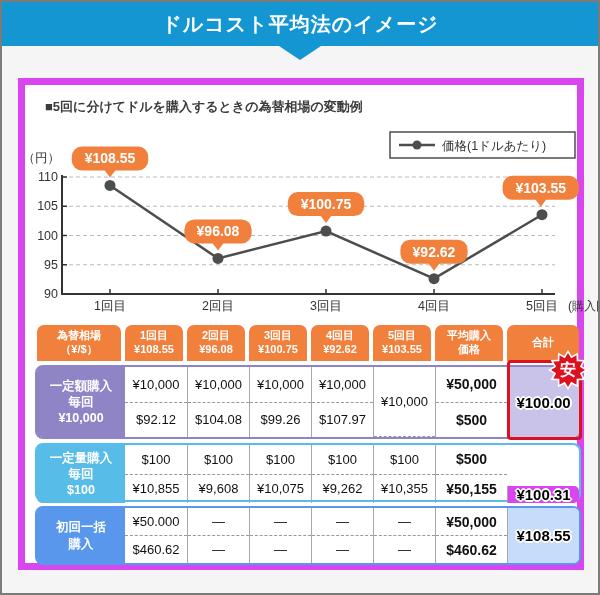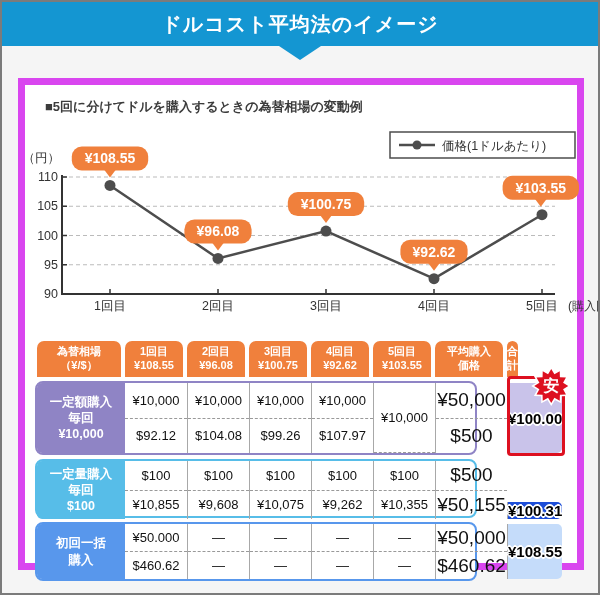--- a/index.html
+++ b/index.html
@@ -12,35 +12,35 @@
   .header-band{position:absolute;top:0;left:0;right:0;height:44px;display:flex;align-items:center;justify-content:center;}
   .header-band h1{margin:4px;color:#fff;font-size:20px;font-weight:bold;letter-spacing:1px;}
   .pointer-tri{position:absolute;top:44px;left:50%;transform:translateX(-50%);width:0;height:0;
     border-left:21px solid transparent;border-right:21px solid transparent;border-top:14px solid #1496d2;}
   .card{position:absolute;left:16px;top:76px;width:566px;height:492px;background:#fff;border:7px solid #d946ef;box-sizing:border-box;}
   .subtitle{position:absolute;left:20px;top:13px;font-size:13px;font-weight:bold;color:#3c3c3c;}
   svg{overflow:visible;display:block;}
   #chart{position:absolute;left:8px;top:40px;}
 
   
-  .ctable{position:absolute;left:10px;top:256px;width:442px;}
+  .ctable{position:absolute;left:10px;top:240px;width:546px;}
   .thead,.trow{display:grid;grid-template-columns:88px 62px 62px 62px 62px 62px 72px 1fr;}
   .thead{height:36px;}
   .tab{margin:0 2px;border-radius:7px 7px 0 0;color:#fff;font-weight:bold;font-size:11px;line-height:1.25;
     display:flex;flex-direction:column;align-items:center;justify-content:center;text-align:center;}
   .trow{border:2px solid #000;border-radius:8px;background:#fff;margin-top:4px;position:relative;}
   .trow.h-a{height:70px;}
   .trow.h-b{height:55px;}
   .rlabel{color:#fff;font-weight:bold;font-size:12.5px;line-height:1.3;display:flex;flex-direction:column;
     align-items:center;justify-content:center;text-align:center;border-radius:5px 0 0 5px;}
   .vcol{display:flex;flex-direction:column;font-size:13px;color:#111;}
   .vcol + .vcol{border-left:1px solid #a8a8a8;}
   .vcol .half{flex:1;display:flex;align-items:center;justify-content:center;white-space:nowrap;}
   .vcol .half.top{border-bottom:1px dashed #999;}
-  .vcol.total{font-weight:normal;font-size:19px;}
+  .vcol.total{font-weight:bold;font-size:14px;}
   .avgcell{display:flex;align-items:center;justify-content:center;border-left:1px solid #a8a8a8;
     border-radius:0 5px 5px 0;position:relative;}
   .avgtext{font-weight:bold;font-size:15px;color:#000;
     text-shadow:-1px -1px 0 #fff,1px -1px 0 #fff,-1px 1px 0 #fff,1px 1px 0 #fff,0 -2px 0 #fff,0 2px 0 #fff,-2px 0 0 #fff,2px 0 0 #fff;}
   .avg-frame{position:absolute;left:-1px;right:-3px;top:-7px;bottom:-3px;border:3px solid #dd1020;border-radius:4px;z-index:3;pointer-events:none;}
   .badge{position:absolute;top:-17px;right:-9px;width:40px;height:40px;z-index:4;}
   .star{position:absolute;clip-path:polygon(100% 50%,84.8% 59.3%,93.3% 75%,75.5% 75.5%,75% 93.3%,59.3% 84.8%,50% 100%,40.7% 84.8%,25% 93.3%,24.5% 75.5%,6.7% 75%,15.2% 59.3%,0% 50%,15.2% 40.7%,6.7% 25%,24.5% 24.5%,25% 6.7%,40.7% 15.2%,50% 0%,59.3% 15.2%,75% 6.7%,75.5% 24.5%,93.3% 25%,84.8% 40.7%);}
   .star.back{inset:0;background:#fff;}
   .star.front{inset:3px;background:#dd1020;}
   .badge span{position:absolute;inset:0;display:flex;align-items:center;justify-content:center;
@@ -209,21 +209,21 @@
             <div class="half">¥9,262</div>
           </div>
           <div class="vcol">
             <div class="half top">$100</div>
             <div class="half">¥10,355</div>
           </div>
           <div class="vcol total">
             <div class="half top">$500</div>
             <div class="half">¥50,155</div>
           </div>
-          <div class="avgcell" style="background: #1d4ed8; margin-top: 41px;">
+          <div class="avgcell" style="background: #d946ef; margin-top: 41px;">
             <span class="avgtext">¥100.31</span>
           </div>
         </div>
         <div class="trow h-b" style="border-color: rgb(88, 151, 236);">
           <div class="rlabel" style="background: rgb(88, 151, 236);">
             <div>初回一括</div>
             <div>購入</div>
           </div>
           <div class="vcol">
             <div class="half top">¥50.000</div>

